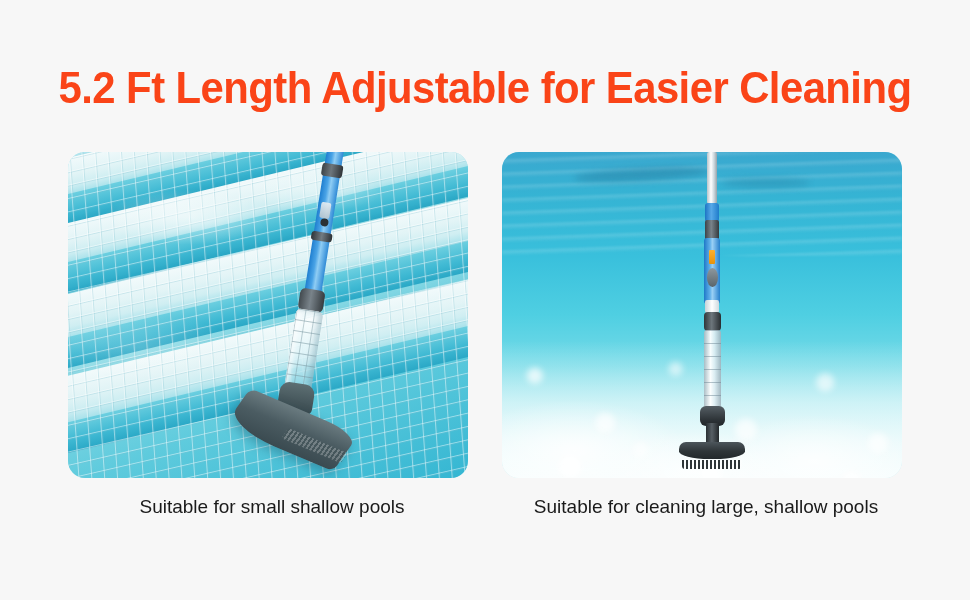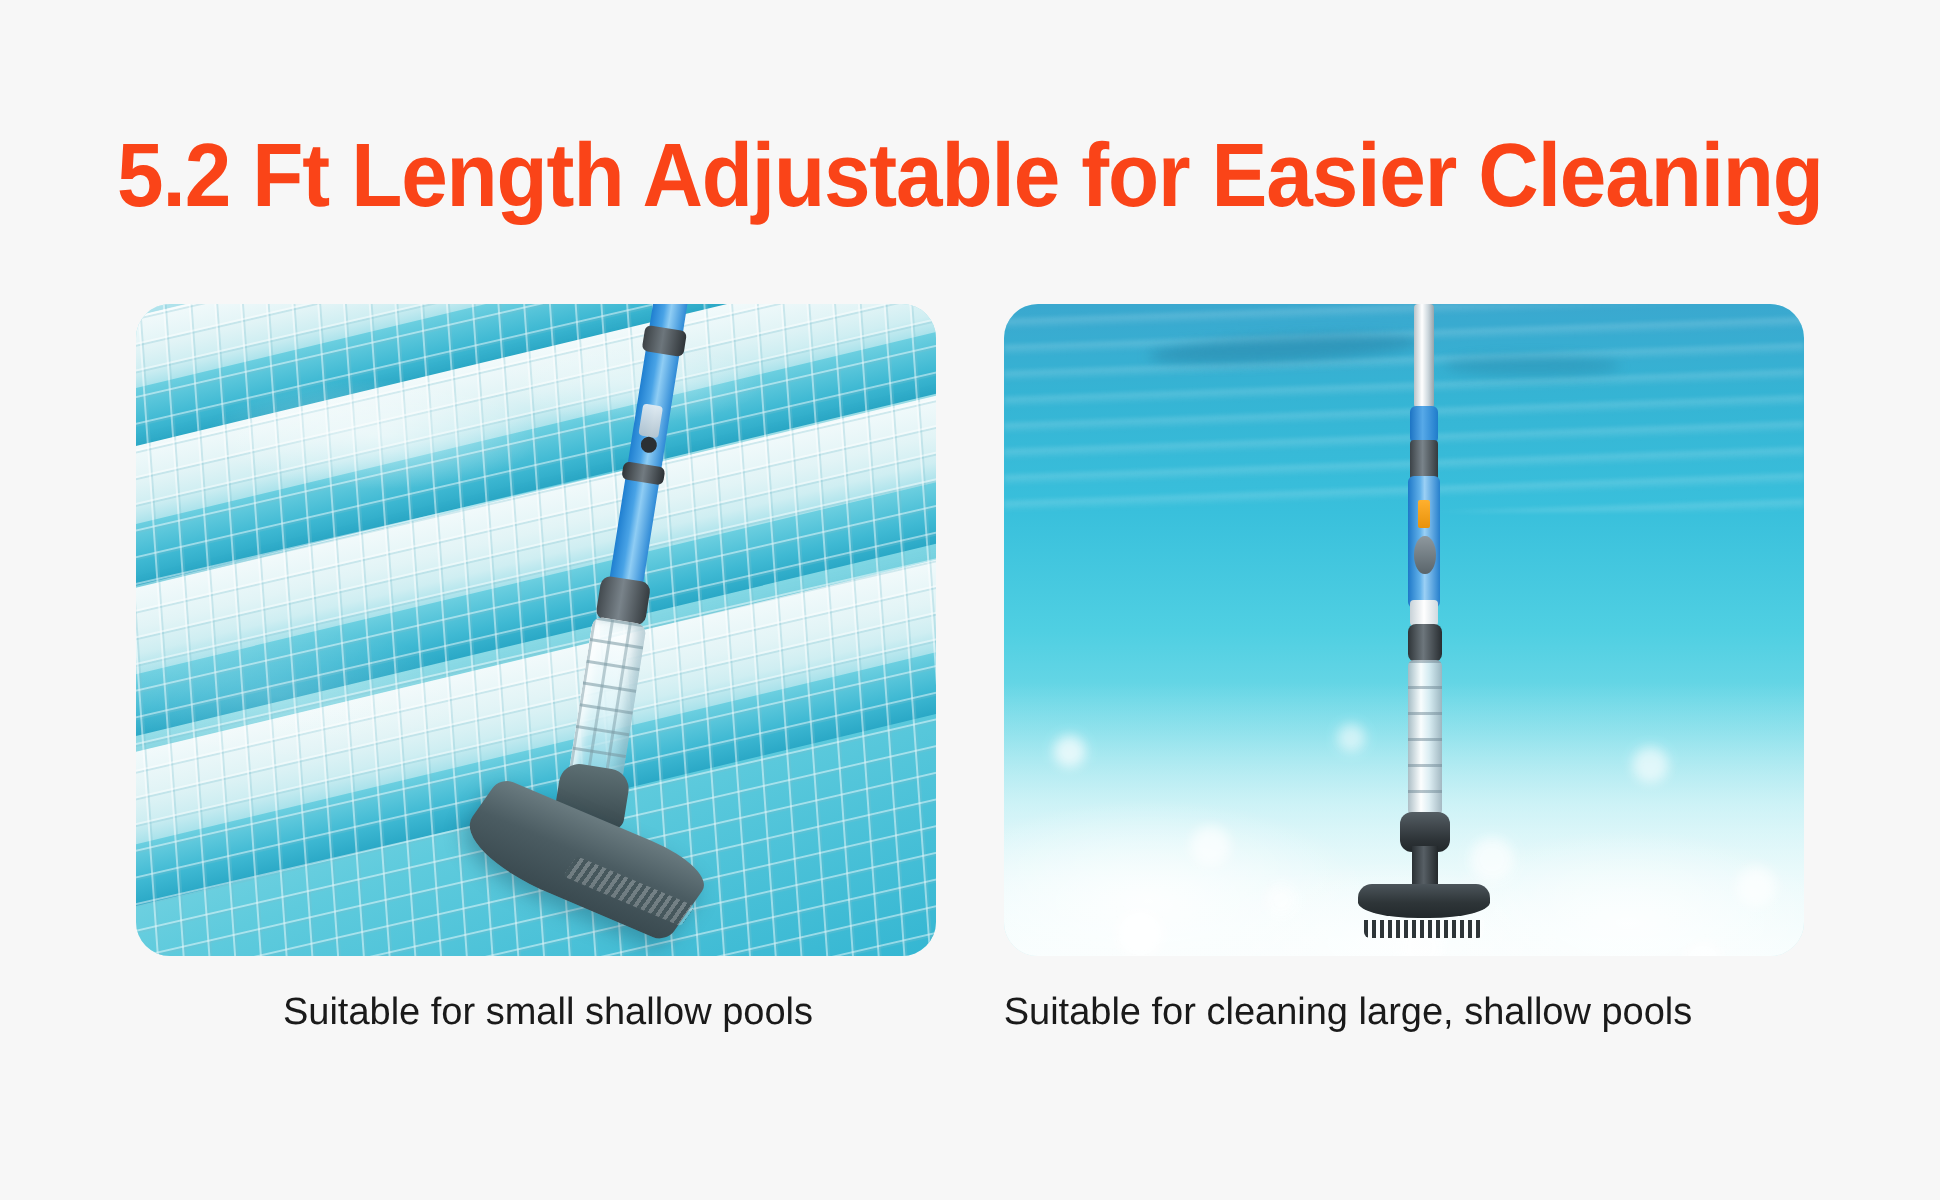--- a/index.html
+++ b/index.html
@@ -419,25 +419,25 @@
     position: absolute;
     left: -6px; top: 94.5%;
     width: 60px; height: 9px;
     background: repeating-linear-gradient(90deg,#2e3538 0 2px, rgba(255,255,255,.35) 2px 4px);
     border-radius: 0 0 3px 3px;
   }
 
   
   .captions {
     position: absolute;
-    left: 57px;
+    left: 72px;
     top: 494px;
     width: 834px;
     display: flex;
-    justify-content: center;
+    justify-content: space-between;
   }
   .caption {
     width: 400px;
     text-align: center;
     font-family: "Liberation Sans", sans-serif;
     font-size: 19px;
     line-height: 26px;
     color: #1a1a1a;
     white-space: nowrap;
   }

